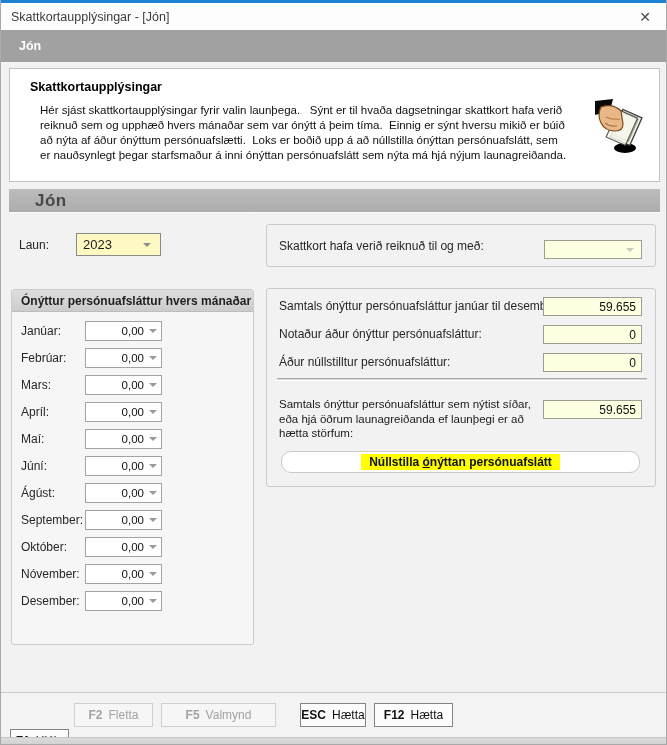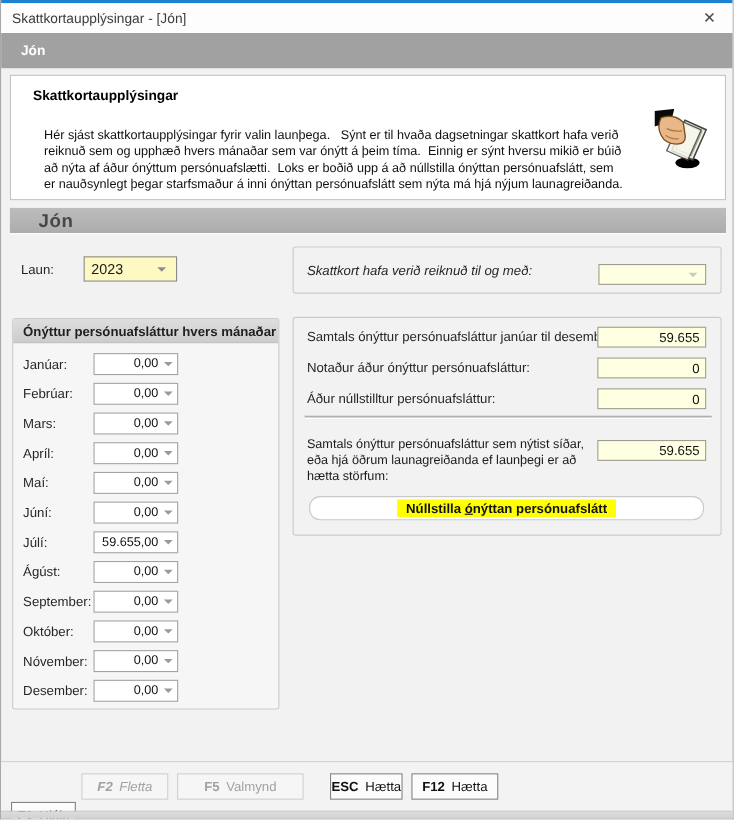--- a/index.html
+++ b/index.html
@@ -24,21 +24,21 @@
     color:#ffffff;font-weight:bold;font-size:12.5px;
   }
 
   
   .desc-panel{
     position:absolute;left:8px;top:68px;width:651px;height:114px;
     background:#ffffff;border:1px solid #c3c3c3;
   }
   .desc-title{position:absolute;left:20px;top:11px;font-size:12.5px;font-weight:bold;color:#000;}
   .desc-body{
-    position:absolute;left:30px;top:47px;width:528px;
+    position:absolute;left:30px;top:34px;width:528px;
     font-size:11.5px;line-height:15px;color:#101010;white-space:pre-wrap;
   }
   .money-icon{position:absolute;left:585px;top:30px;width:52px;height:56px;}
 
   
   .section-header{
     position:absolute;left:8px;top:189px;width:651px;height:24px;
     background:linear-gradient(#bcbcbc,#acacac);border-bottom:1px solid #ffffff;
     display:flex;align-items:center;padding-left:26px;
     font-size:17px;font-weight:bold;color:#474747;letter-spacing:.5px;
@@ -54,21 +54,21 @@
   .year-combo .combo-arrow{right:9px;}
 
   .combo-arrow{
     position:absolute;top:50%;margin-top:-2px;width:0;height:0;
     border-left:4px solid transparent;border-right:4px solid transparent;
     border-top:4px solid #8c8c8c;
   }
 
   
   .groupbox{position:absolute;border:1px solid #cbcbcb;border-radius:3px;}
-  .calc-box{left:265px;top:224px;width:390px;height:43px;font-style:italic;}
+  .calc-box{left:265px;top:224px;width:390px;height:43px;}
   .calc-label{position:absolute;left:12px;top:14px;font-size:12px;color:#262626;}
 
   .yellow-field{
     position:absolute;background:#ffffe1;border:1px solid #9d9d90;height:19px;
     font-size:12px;color:#111;display:flex;align-items:center;justify-content:flex-end;
     padding-right:5px;
   }
   .yellow-combo{justify-content:flex-start;padding-left:5px;}
   .yellow-combo .combo-arrow{right:7px;border-top-color:#c9c9c0;}
 
@@ -118,21 +118,21 @@
   .footer{position:absolute;left:0;top:693px;width:100%;height:44px;background:#f3f3f3;}
   .footer-buttons{position:absolute;left:9px;top:10px;display:flex;}
   .fkey-btn{
     height:24px;background:#fcfcfc;border:1px solid #848484;
     display:flex;align-items:center;justify-content:center;
     font-size:12px;color:#111;cursor:pointer;padding:0;
   }
   .fkey-btn .key{font-weight:bold;margin-right:6px;}
   .fkey-btn.disabled{border-color:#cfcfcf;color:#a2a2a2;background:#f6f6f6;cursor:default;}
   .footer-buttons .fkey-btn:nth-child(1){width:59px;margin-right:5px;margin-top:26px;}
-  .footer-buttons .fkey-btn:nth-child(2){width:79px;margin-right:8px;font-style:italic;}
+  .footer-buttons .fkey-btn:nth-child(2){width:79px;margin-right:8px;}
   .footer-buttons .fkey-btn:nth-child(3){width:115px;margin-right:24px;}
   .footer-buttons .fkey-btn:nth-child(4){width:66px;margin-right:8px;}
   .footer-buttons .fkey-btn:nth-child(5){width:79px;}
 
   .bottom-band{
     position:absolute;left:0;top:737px;width:100%;height:8px;
     background:linear-gradient(#dcdcdc,#d0d0d0);border-top:1px solid #c6c6c6;
   }
 </style>
 </head>
@@ -223,27 +223,20 @@
           </div>
         </div>
         <div class="month-row">
           <span class="month-label">Júní:</span>
           <div class="month-combo">
             <span class="combo-value">0,00</span>
             <span class="combo-arrow"></span>
           </div>
         </div>
         <div class="month-row">
-          <span class="month-label">Júlí:</span>
-          <div class="month-combo">
-            <span class="combo-value">59.655,00</span>
-            <span class="combo-arrow"></span>
-          </div>
-        </div>
-        <div class="month-row">
           <span class="month-label">Ágúst:</span>
           <div class="month-combo">
             <span class="combo-value">0,00</span>
             <span class="combo-arrow"></span>
           </div>
         </div>
         <div class="month-row">
           <span class="month-label">September:</span>
           <div class="month-combo">
             <span class="combo-value">0,00</span>

